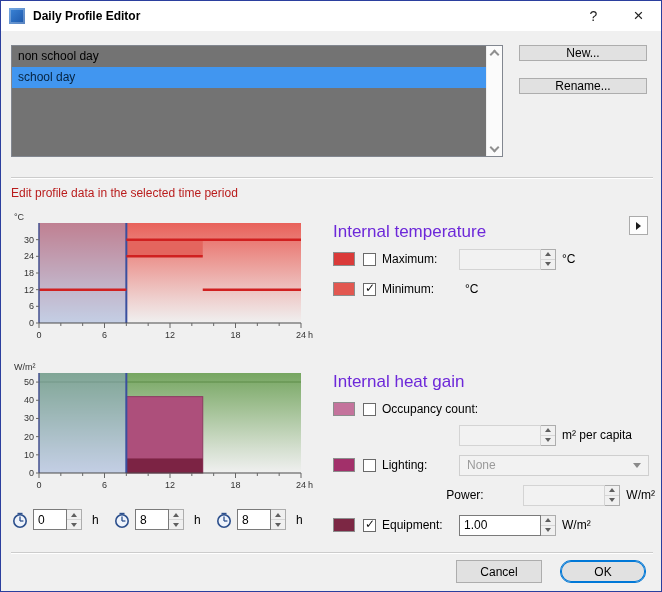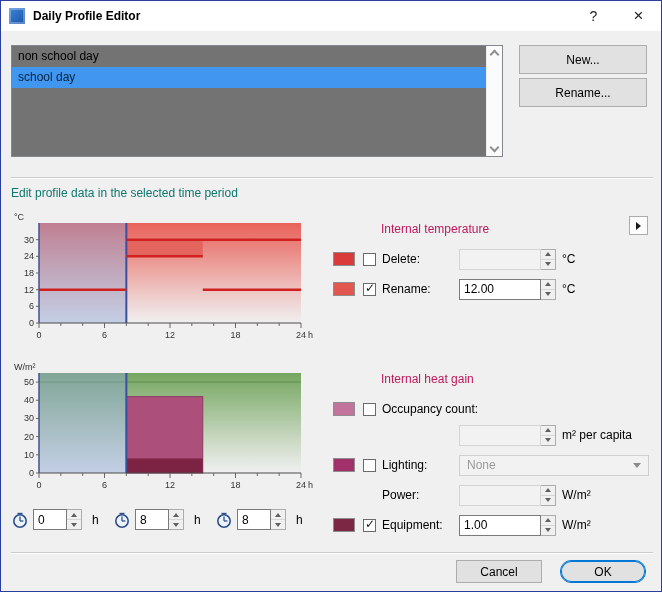--- a/index.html
+++ b/index.html
@@ -30,25 +30,25 @@
   .chev { position:absolute; left:4px; width:7px; height:7px;
           border-left:2px solid #8f8f8f; border-top:2px solid #8f8f8f; }
   .chev.up { top:5px; transform:rotate(45deg); }
   .chev.down { bottom:5px; transform:rotate(225deg); }
 
   
   .btn { position:absolute; background:#e1e1e1; border:1px solid #adadad; font-size:12px; color:#000;
          text-align:center; }
   .btn.default { border-color:var(--default-button,#0078d7);
                  box-shadow:inset 0 0 0 1px var(--default-button,#0078d7);border-radius:11px; }
-  .side-btn { left:518px; width:128px; height:29px; }
+  .side-btn { left:518px; width:128px; height:16px; }
 
   .hsep { position:absolute; left:10px; width:642px; height:1px; background:#cccccc; box-shadow:0 1px 0 #ffffff; }
 
-  .section-label { position:absolute; left:10px; top:185px; font-size:12px; color:#0f766e; }
+  .section-label { position:absolute; left:10px; top:185px; font-size:12px; color:#b91c1c; }
 
   
   .chart { position:absolute; }
   svg text { font-family:"Liberation Sans","DejaVu Sans",sans-serif; }
 
   
   .time-group { position:absolute; top:508px; display:flex; align-items:center; gap:4px; }
   .clock { flex:none; }
 
   
@@ -60,27 +60,27 @@
              border:1px solid #adadad; border-left:none; background:#f0f0f0; }
   .spin { flex:1; display:flex; align-items:center; justify-content:center; }
   .spin.up { border-bottom:1px solid #d6d6d6; }
   .spin.up::after { content:""; border-left:3px solid transparent; border-right:3px solid transparent;
                     border-bottom:4px solid #5f5f5f; }
   .spin.down::after { content:""; border-left:3px solid transparent; border-right:3px solid transparent;
                       border-top:4px solid #5f5f5f; }
   .unit { font-size:12px; color:#000; margin-left:6px; white-space:nowrap; }
 
   
-  .panel-header { position:absolute; left:332px; font-size:12px; color:#be185d;margin-left:48px; }
+  .panel-header { position:absolute; left:332px; font-size:17px; color:#6d28d9; }
   .flyout-btn { position:absolute; left:628px; top:215px; width:19px; height:19px; background:#fdfdfd;
                 border:1px solid #ababab; display:flex; align-items:center; justify-content:center; padding:0; }
   .flyout-arrow { width:0; height:0; border-top:4px solid transparent; border-bottom:4px solid transparent;
                   border-left:5px solid #1a1a1a; }
   .prow { position:absolute; left:332px; width:322px; height:22px; display:flex; align-items:center; }
-  .prow.indent { padding-left:49px; }
+  .prow.indent { padding-left:49px;justify-content:flex-end; }
   .swatch { flex:none; width:22px; height:14px; border:1px solid #8d8d8d; margin-right:8px; }
   .checkbox { flex:none; width:13px; height:13px; border:1px solid #6a6a6a; background:#fff; margin-right:6px;
               position:relative; }
   .checkbox.checked::after { content:"✓"; position:absolute; left:1px; top:-3px; font-size:12px; color:#111; }
   .row-label { font-size:12px; color:#000; width:77px; }
   .field { display:flex; align-items:center; }
   .dropdown { width:190px; height:21px; border:1px solid #adadad; background:#fff; display:flex;
               align-items:center; padding:0 7px; font-size:12px; color:#000; }
   .dropdown.disabled { background:#f2f2f2; border-color:#cfcfcf; color:#9a9a9a; }
   .dd-arrow { margin-left:auto; width:0; height:0; border-left:4px solid transparent;
@@ -270,42 +270,35 @@
   </div>
 
   <div class="panel-header" style="top:221px">Internal temperature</div>
   <button class="flyout-btn">
     <span class="flyout-arrow"></span>
   </button>
 
   <div class="prow" style="top:247px">
     <span class="swatch" style="background: rgb(218, 58, 57);"></span>
     <span class="checkbox"></span>
-    <span class="row-label">Delete:</span>
+    <span class="row-label">Maximum:</span>
     <span class="field">
       <input class="input val-input disabled" value="" style="">
       <span class="spinner">
         <span class="spin up"></span>
         <span class="spin down"></span>
       </span>
     </span>
     <span class="unit">°C</span>
   </div>
 
   <div class="prow" style="top:277px">
     <span class="swatch" style="background: rgb(226, 87, 80);"></span>
     <span class="checkbox checked"></span>
-    <span class="row-label">Rename:</span>
-    <span class="field">
-      <input class="input val-input" value="12.00" style="">
-      <span class="spinner">
-        <span class="spin up"></span>
-        <span class="spin down"></span>
-      </span>
-    </span>
+    <span class="row-label">Minimum:</span>
     <span class="unit">°C</span>
   </div>
 
   <div class="panel-header" style="top:371px">Internal heat gain</div>
 
   <div class="prow" style="top:397px">
     <span class="swatch" style="background: rgb(196, 115, 156);"></span>
     <span class="checkbox"></span>
     <span class="row-label" style="width:auto">Occupancy count:</span>
   </div>

